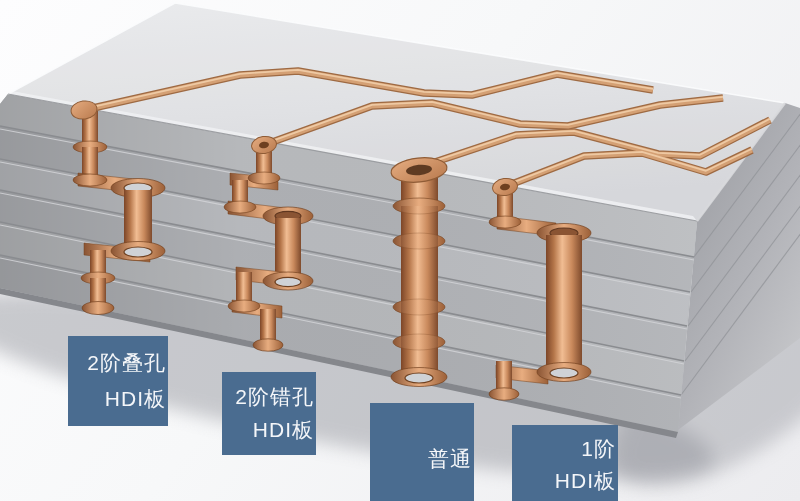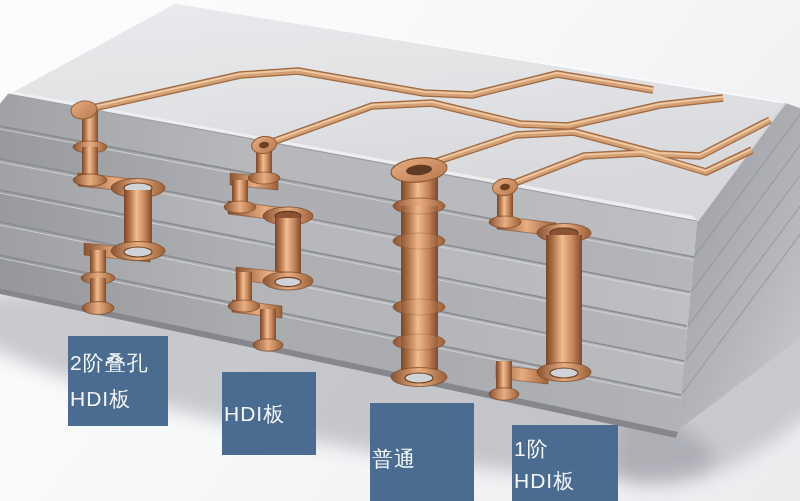--- a/index.html
+++ b/index.html
@@ -3,21 +3,21 @@
 <meta charset="utf-8">
 <style>
   html,body{margin:0;padding:0;background:#ffffff;}
   .stage{
     position:relative;width:800px;height:501px;overflow:hidden;
     background:linear-gradient(128deg,#fdfdfe 0%,#f7f8f9 45%,#ececef 100%);
     font-family:"Liberation Sans","DejaVu Sans",sans-serif;
   }
   .stage svg{position:absolute;left:0;top:0;}
   .callout{
-    position:absolute;display:flex;flex-direction:column;align-items:flex-start;justify-content:space-evenly;
+    position:absolute;display:flex;flex-direction:column;align-items:flex-end;justify-content:space-evenly;
     background:var(--label-background,#4a6c90);color:var(--label-text,#f4f6f9);
     text-align:center;box-sizing:border-box;padding:6px 2px;
   }
   .callout span{display:block;font-size:21px;letter-spacing:1px;white-space:nowrap;}
   #callout-1{left:68px;top:336px;width:100px;height:90px;}
   #callout-2{left:222px;top:372px;width:94px;height:83px;}
   #callout-3{left:370px;top:403px;width:104px;height:112px;}
   #callout-4{left:512px;top:425px;width:106px;height:80px;}
   .seam-dark{stroke:var(--board-seam,#8a8c90);stroke-width:1.6;fill:none;}
   .seam-light{stroke:#d2d4d7;stroke-width:1.1;fill:none;opacity:.85;}
@@ -215,20 +215,21 @@
     <ellipse cx="505" cy="187" rx="12.5" ry="8.5" fill="url(#gPad)" stroke="#8f5c36" stroke-width="1" transform="rotate(-8 505 187)"></ellipse>
     <ellipse cx="505" cy="187" rx="5" ry="3.2" fill="#6e4020" transform="rotate(-8 505 187)"></ellipse>
   </g>
 </svg>
 
   <div class="callout" id="callout-1">
     <span>2阶叠孔</span>
     <span>HDI板</span>
   </div>
   <div class="callout" id="callout-2">
+    <span>2阶错孔</span>
     <span>HDI板</span>
   </div>
   <div class="callout" id="callout-3">
     <span>普通</span>
   </div>
   <div class="callout" id="callout-4">
     <span>1阶</span>
     <span>HDI板</span>
   </div>
 </div>

